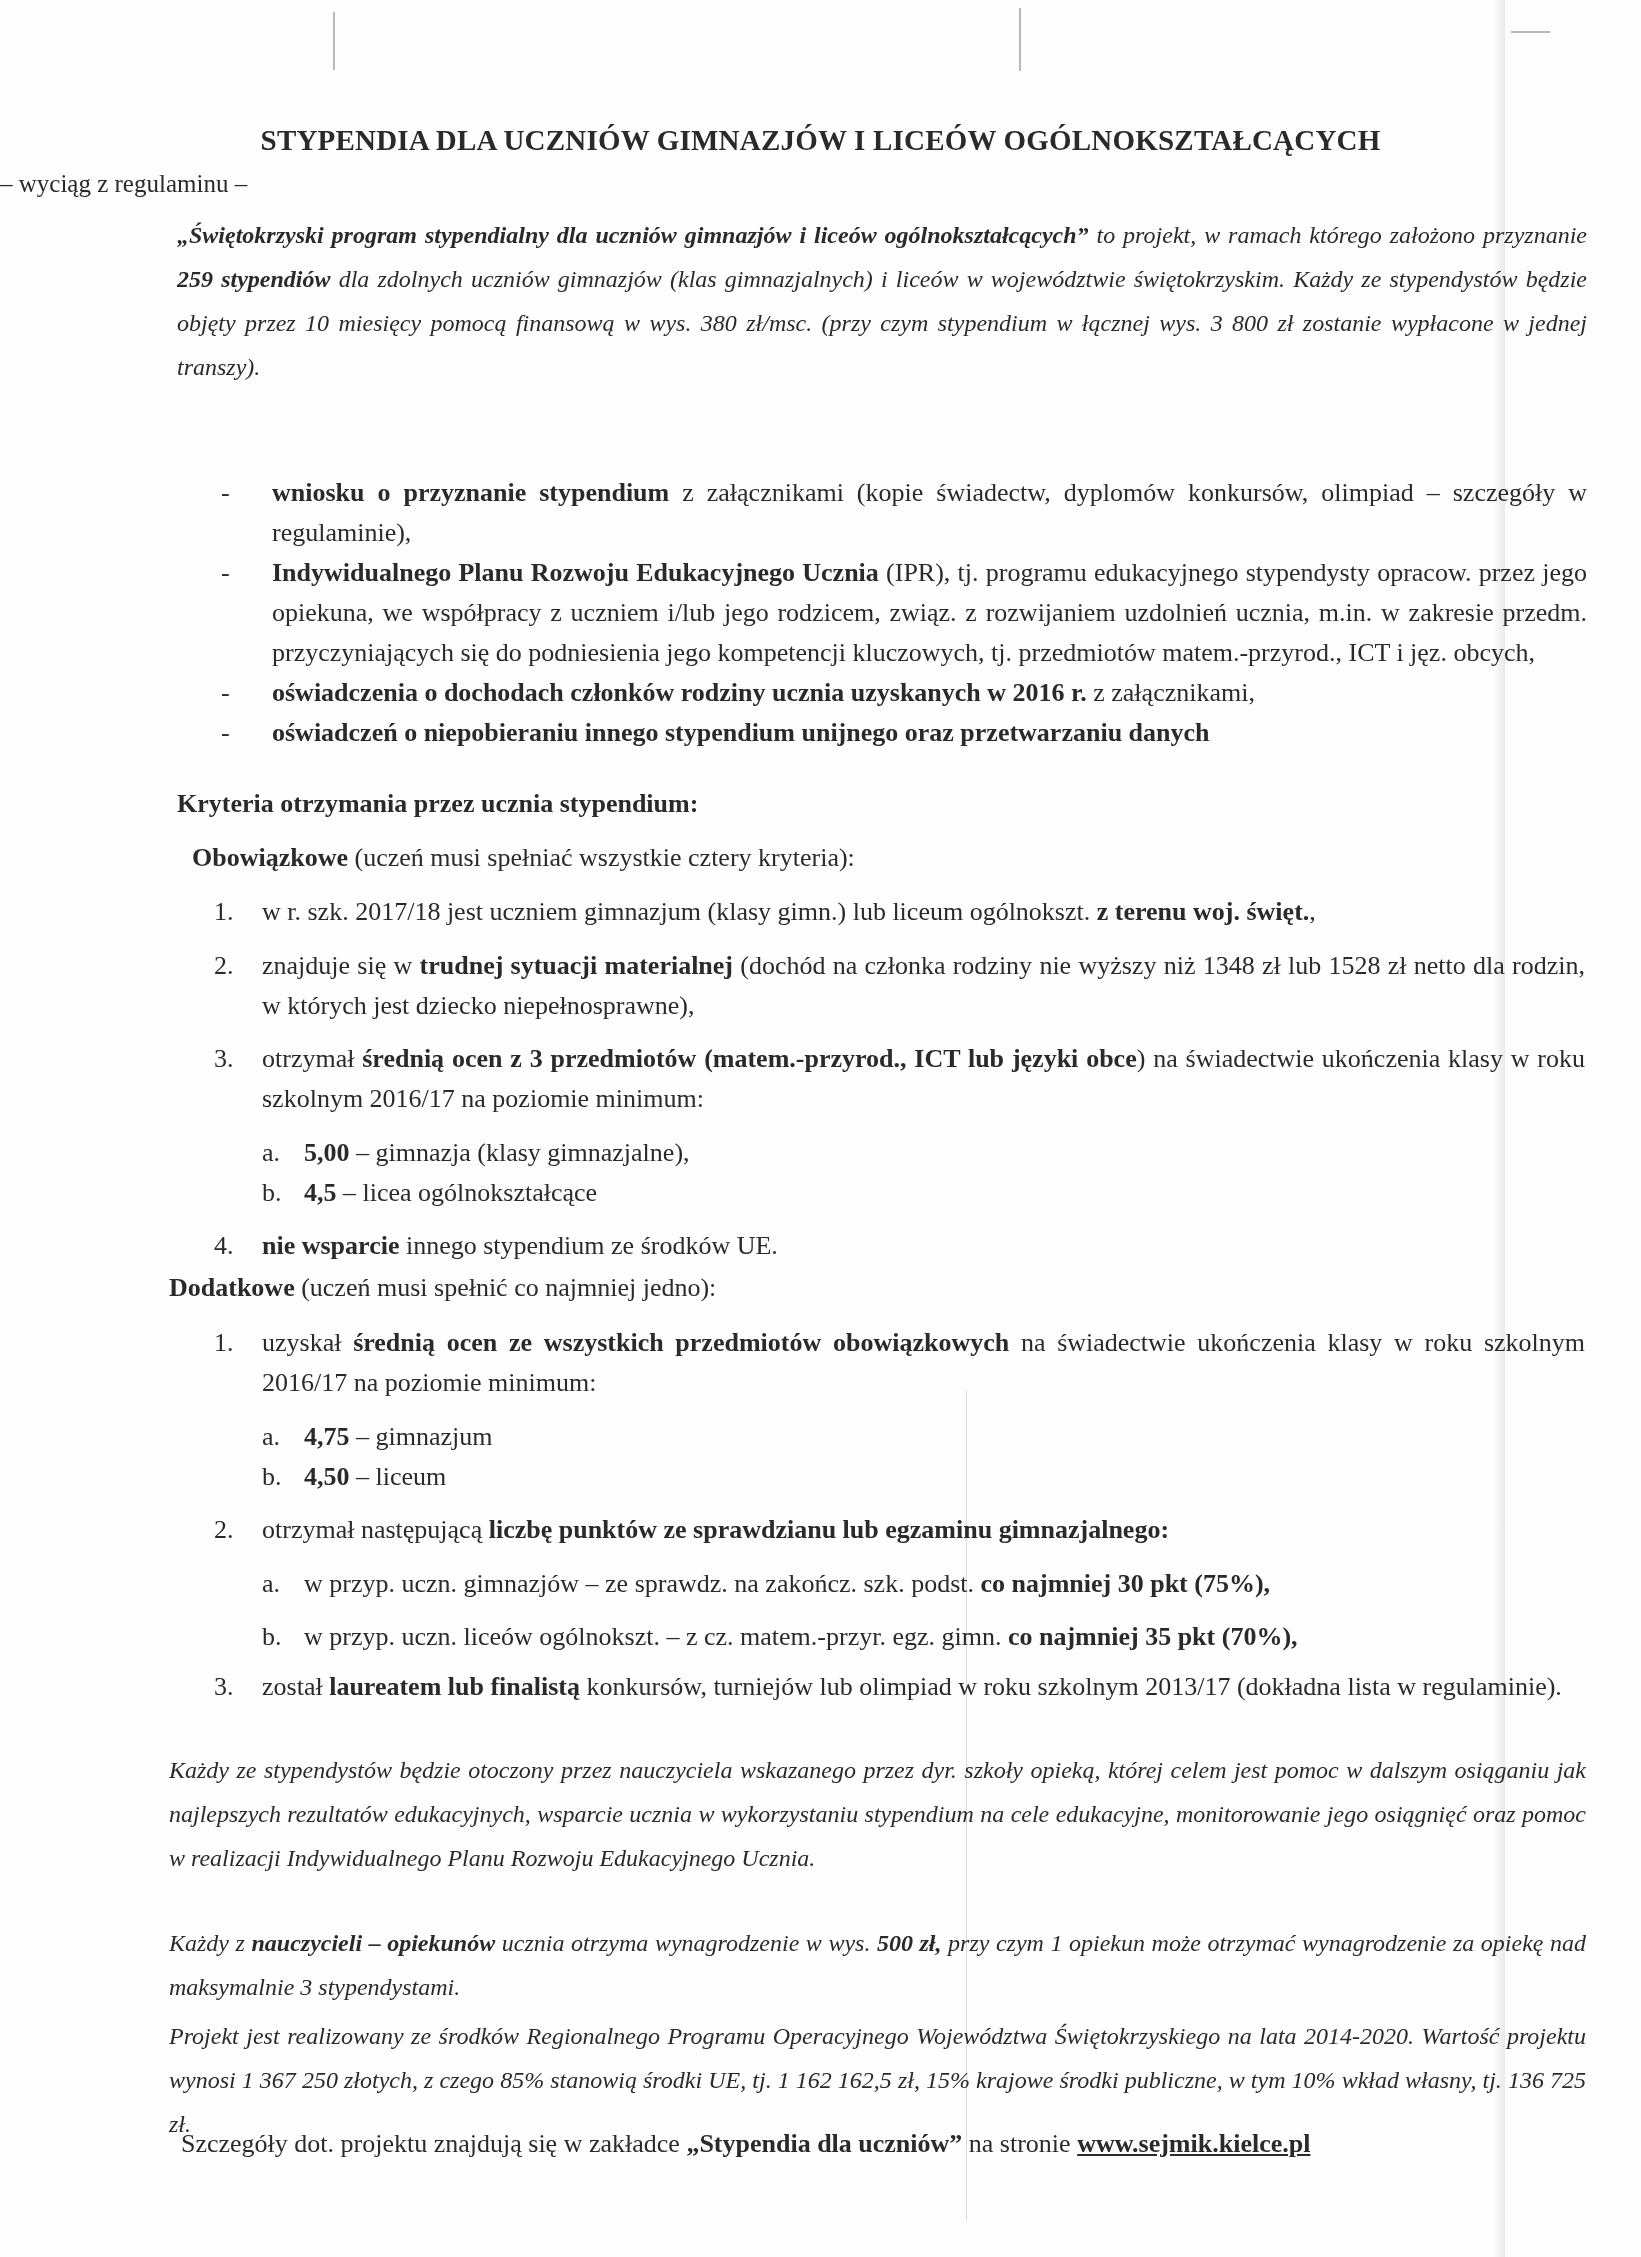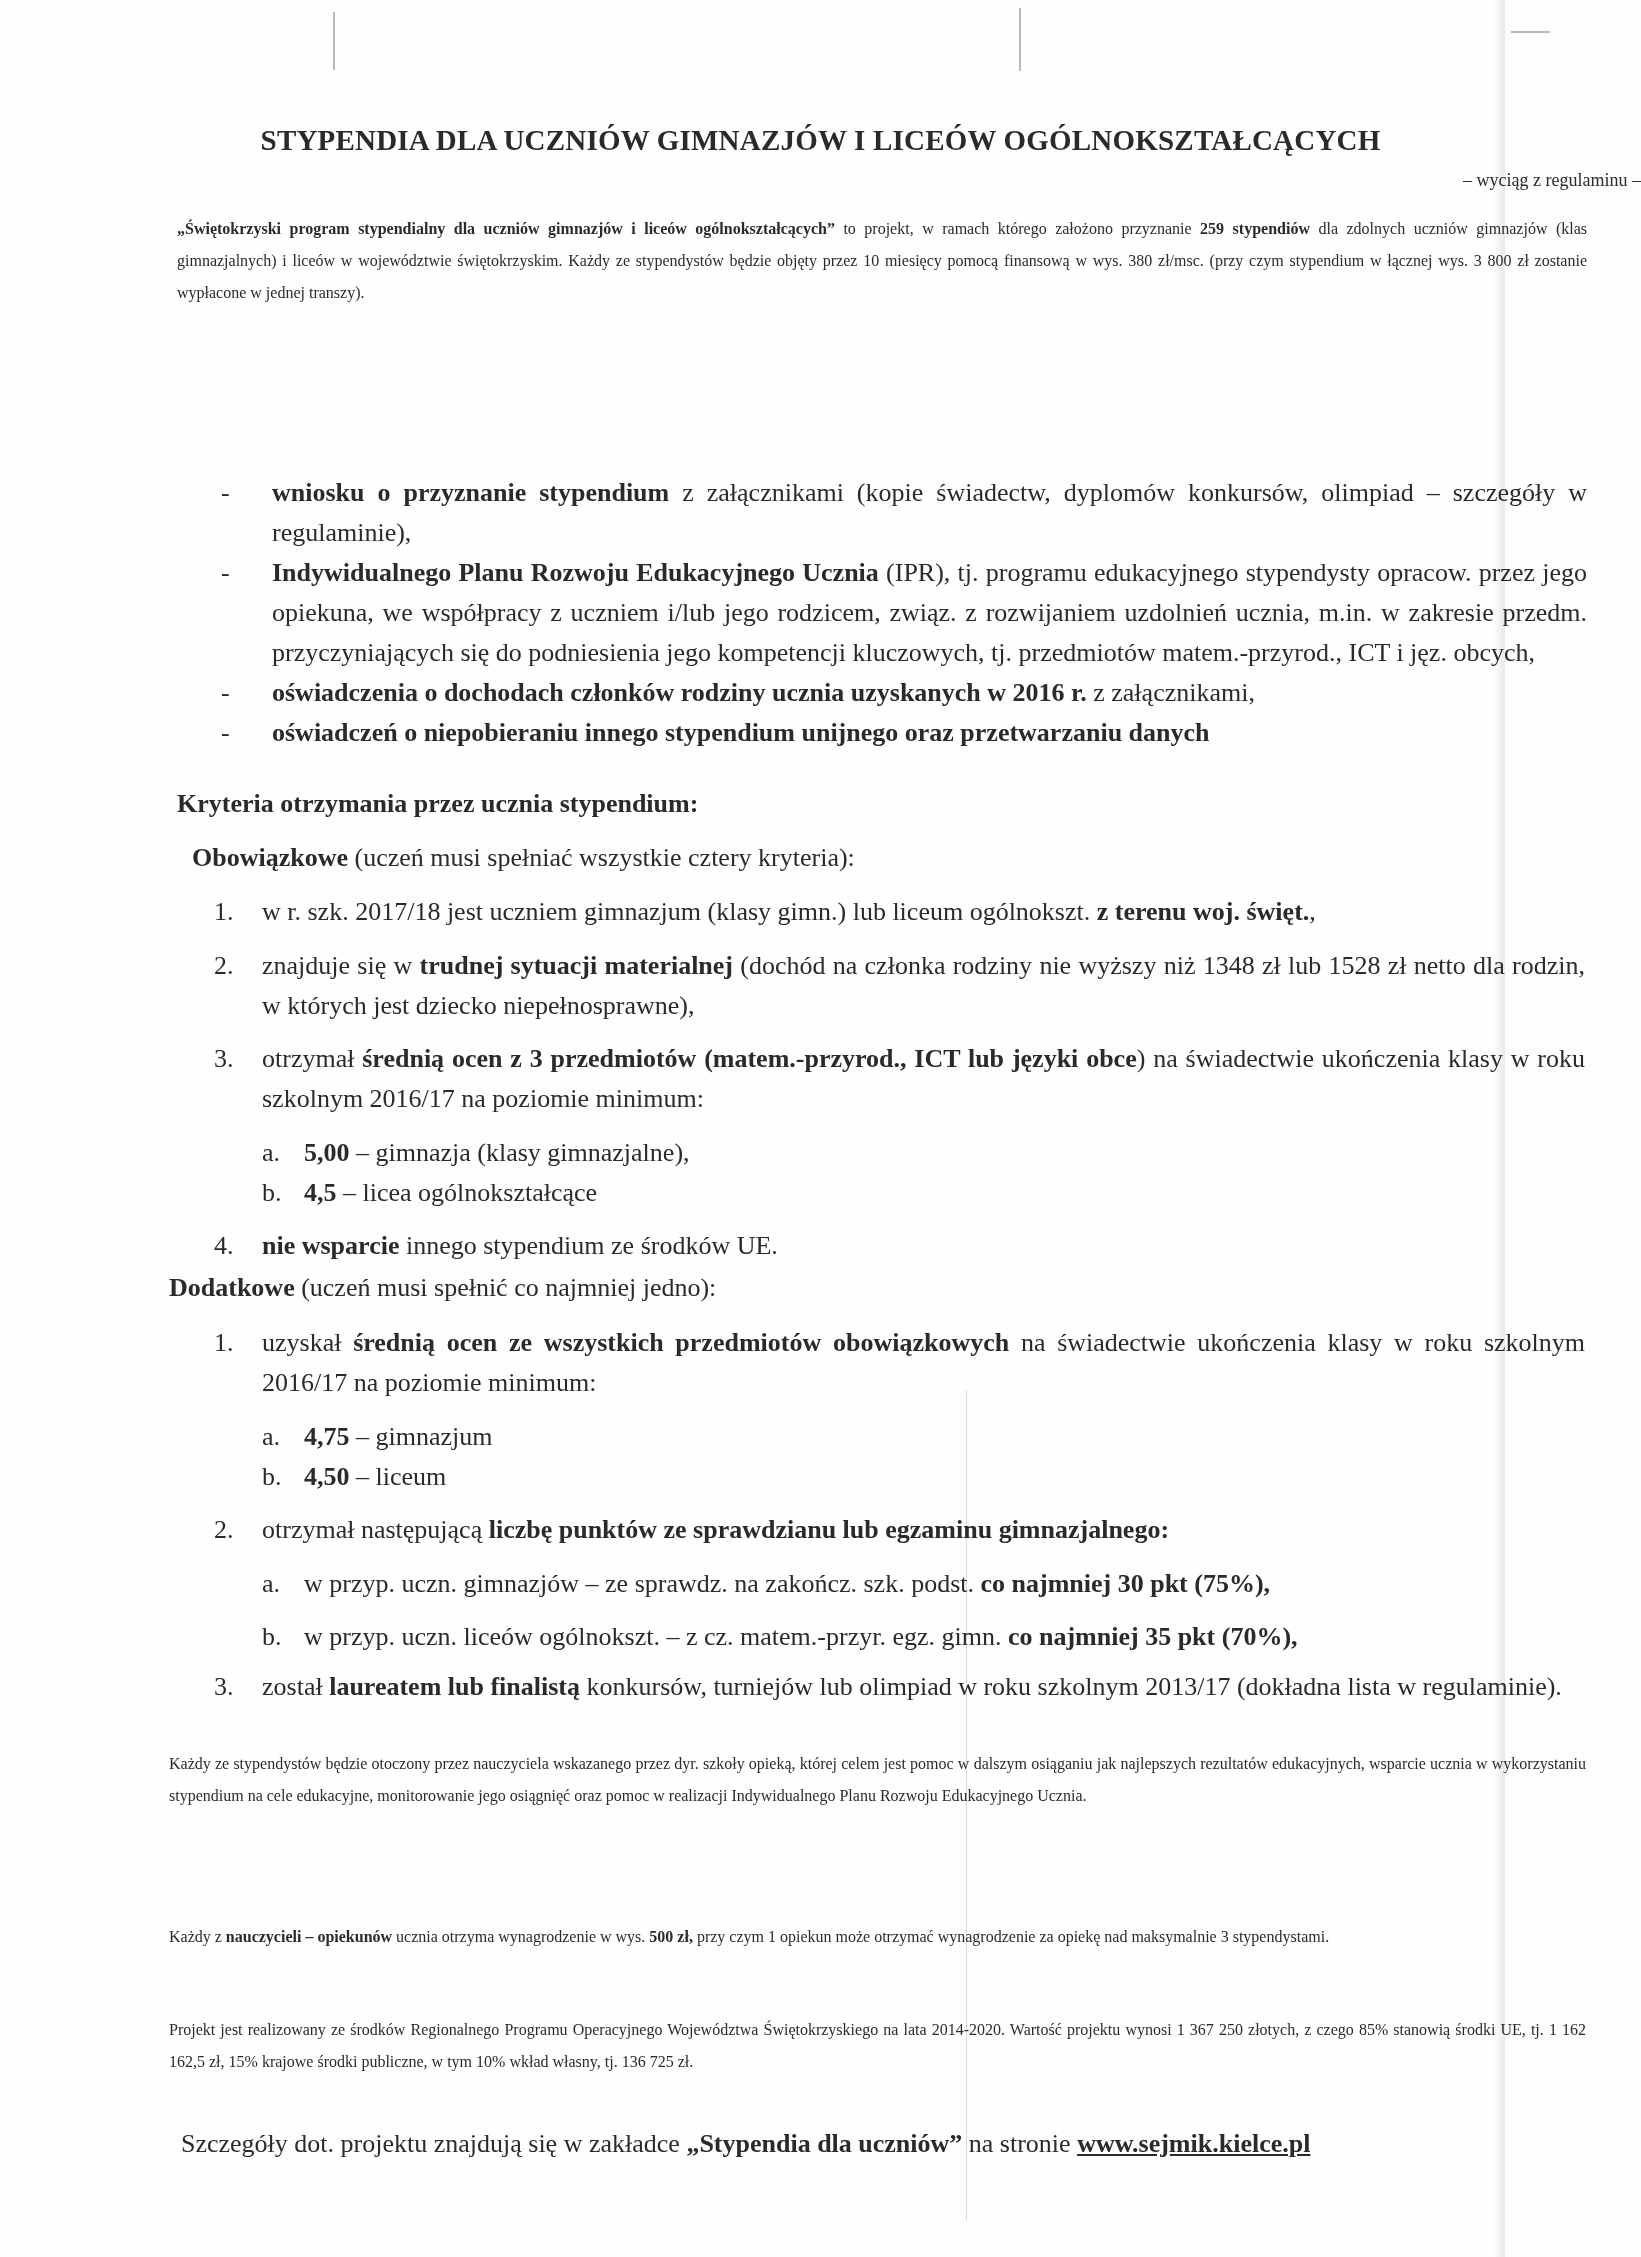--- a/index.html
+++ b/index.html
@@ -3,22 +3,22 @@
 <meta charset="utf-8">
 <style>
   html,body{margin:0;padding:0;}
   body{width:1641px;height:2257px;background:#fdfdfd;position:relative;overflow:hidden;
     font-family:"Liberation Serif","DejaVu Serif",serif;color:#2a2a2a;}
   .page{position:absolute;left:0;top:0;width:1481px;height:2257px;background:#fefefe;padding-left:24px;}
   .edge{position:absolute;right:0;top:0;width:11.6px;height:2257px;background:linear-gradient(90deg,#fff,#e9e9e9);}
   .fold{position:absolute;left:966px;top:1390px;width:1px;height:830px;background:#d8d8d8;}
   .speck{position:absolute;background:#b8b8b8;}
   .title{position:absolute;left:0;width:1641px;top:124px;text-align:center;font-weight:bold;font-size:29px;letter-spacing:0.2px;}
-  .subtitle{position:absolute;left:0;width:1641px;top:170px;text-align:right;font-size:18px;}
-  .block{position:absolute;left:177px;width:1410px;font-size:16px;line-height:32px;text-align:justify;}
+  .subtitle{position:absolute;left:0;width:1641px;top:170px;text-align:left;font-size:25px;}
+  .block{position:absolute;left:177px;width:1410px;font-size:24px;line-height:44px;text-align:justify;font-style:italic;}
   .b{font-weight:bold;}
   .u{text-decoration:underline;}
   .dash-list{position:absolute;left:177px;width:1410px;font-size:26px;line-height:40px;}
   .dash-item{position:relative;padding-left:95px;text-align:justify;}
   .dash-item .mk{position:absolute;left:44px;top:0;}
   .ol{position:absolute;font-size:26px;line-height:40px;}
   .ol-item{position:relative;padding-left:48px;text-align:justify;}
   .ol-item .mk{position:absolute;left:0;top:0;}
   .sub-item{position:relative;padding-left:42px;}
   .sub-item .mk{position:absolute;left:0;top:0;}

